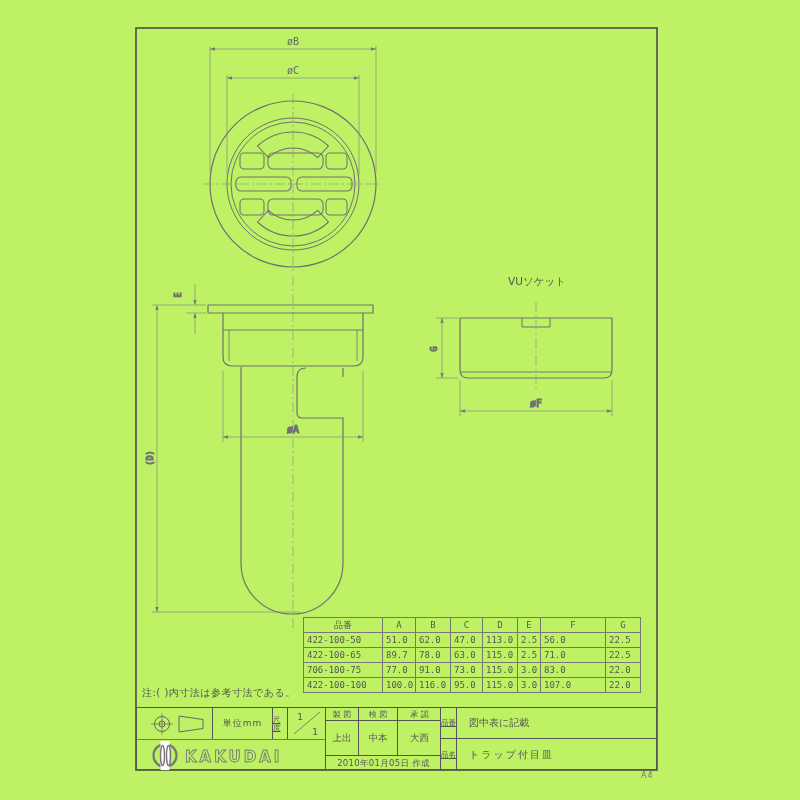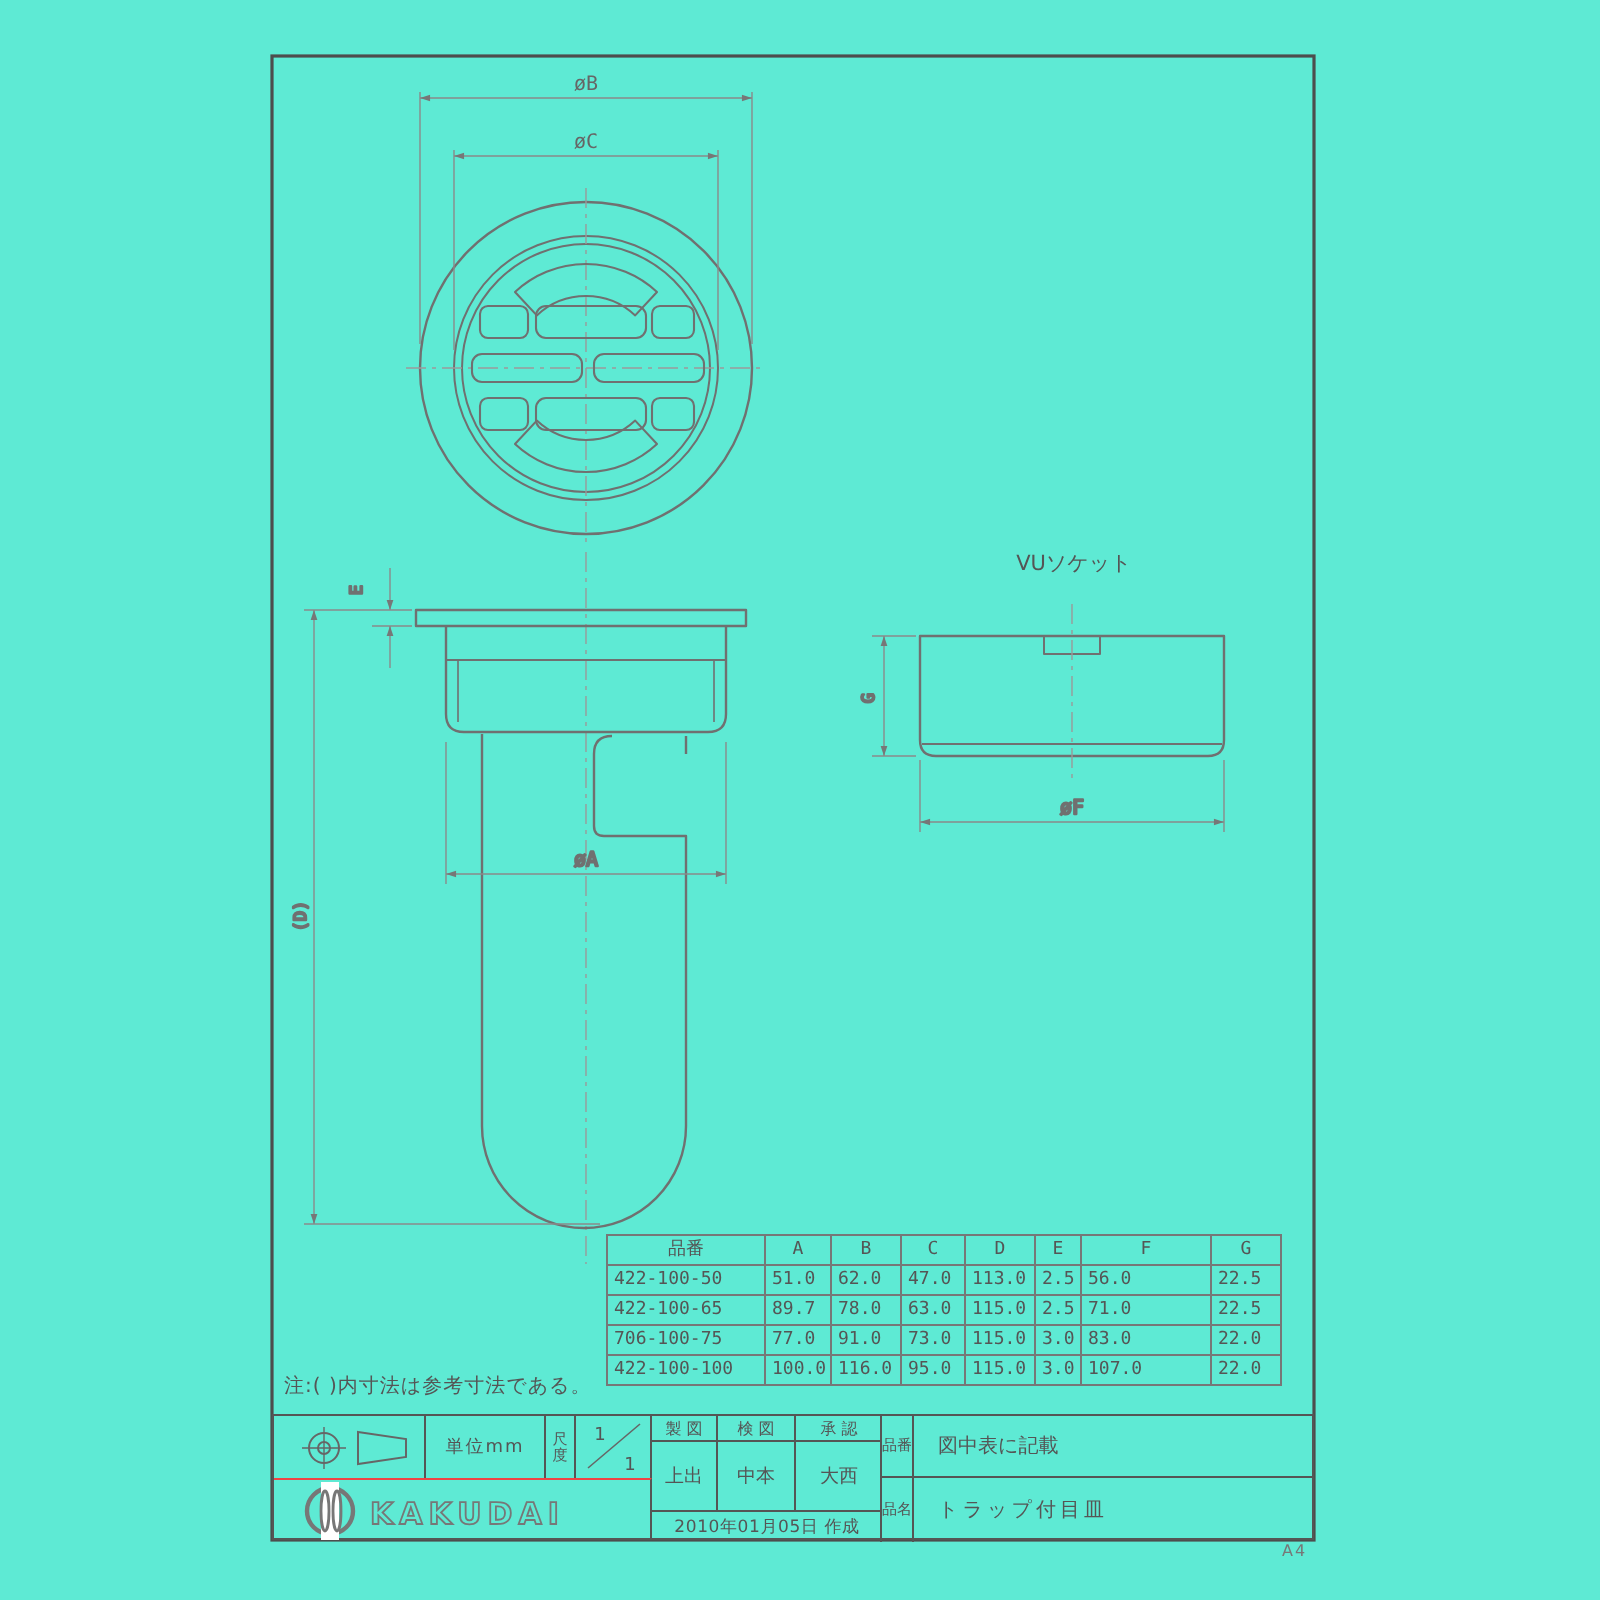--- a/index.html
+++ b/index.html
@@ -1,17 +1,17 @@
 <!DOCTYPE html>
 <html><head>
 <meta charset="utf-8">
 <style>
   html,body{margin:0;padding:0;background:#fff;}
   body{width:800px;height:800px;position:relative;font-family:"DejaVu Sans",sans-serif;color:#555;}
-  .sheet{position:absolute;inset:0;background:#5eead4;}
+  .sheet{position:absolute;inset:0;background:#bef264;}
   svg text{user-select:none;}
   .dl{font:10px "DejaVu Sans Mono",monospace;fill:#666;}
   .dls{font:8.5px "DejaVu Sans Mono",monospace;fill:#666;}
   .jp{font-family:"DejaVu Sans",sans-serif;fill:#555;}
 
   
   .note{position:absolute;left:142px;top:686px;font-size:10px;color:#555;letter-spacing:.5px;text-align:center;}
 
   
   table.spec{position:absolute;left:303px;top:617px;width:337px;border-collapse:collapse;table-layout:fixed;
@@ -21,21 +21,21 @@
   table.spec th{text-align:center;}
   td.num{text-align:left;}
   td.pn{text-align:left;}
 
   
   .tb{position:absolute;left:136px;top:707px;width:521px;height:63px;border:1px solid #555;box-sizing:border-box;font-size:9px;color:#555;}
   .tb .cell{position:absolute;box-sizing:border-box;}
   .br{border-right:1px solid #555;}
   .bb{border-bottom:1px solid #555;}
   .ctr{display:flex;align-items:center;justify-content:center;}
-  .vlabel{width:29px;font-size:7.5px;line-height:8px;word-break:break-all;text-align:center;}
+  .vlabel{width:29px;font-size:7.5px;line-height:8px;word-break:break-all;text-align:left;text-decoration:underline;}
   .frame-a4{position:absolute;left:641px;top:771px;font-size:8px;color:#777;letter-spacing:1px;}
   .staff-hd{font-size:8px;}
   .staff-nm{font-size:9.5px;}
   .date{font-size:8.5px;letter-spacing:.3px;}
   .pnval{font-size:10px;padding-left:12px;}
 </style>
 </head>
 <body>
 
 <div class="sheet">

